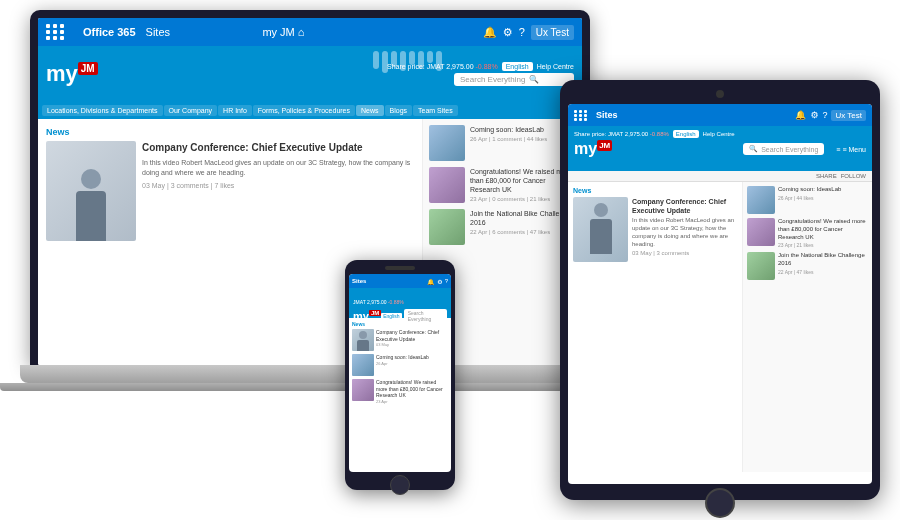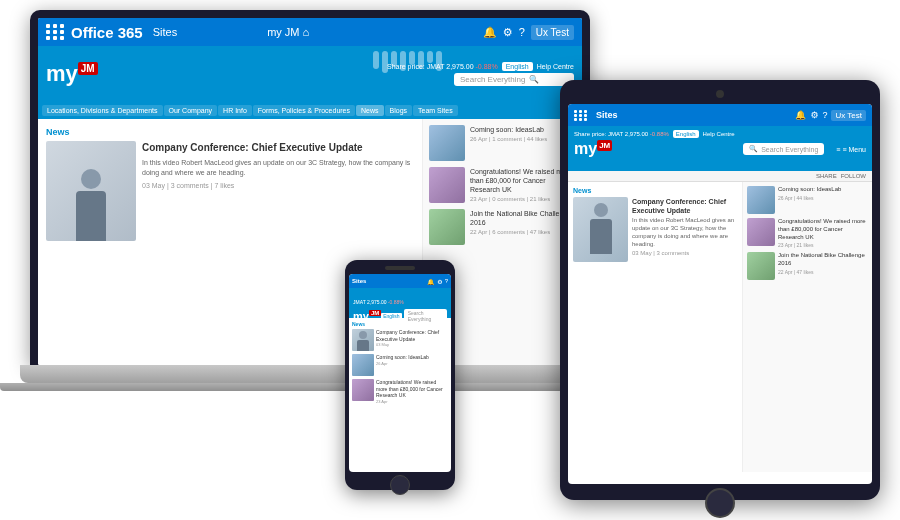--- a/index.html
+++ b/index.html
@@ -66,21 +66,21 @@
       align-items: center;
       padding: 0 8px;
       gap: 6px;
     }
     .o365-grid {
       display: grid;
       grid-template-columns: repeat(3,5px);
       gap: 2px;
     }
     .o365-dot { width:4px; height:4px; background:#fff; border-radius:1px; }
-    .o365-title { color:#fff; font-size:15px; font-weight:bold; }
+    .o365-title { color:#fff; font-size:11px; font-weight:bold;margin-left:12px; }
     .o365-sites { color:#fff; font-size:11px; margin-left:4px; }
     .o365-myjm { color:#fff; font-size:11px; margin:16px auto; }
     .o365-icons { display:flex; gap:6px; align-items:center; margin-left:auto; }
     .o365-icon { color:#fff; font-size:11px; }
     .o365-user { color:#fff; font-size:10px; background:rgba(255,255,255,0.2); padding:2px 5px; border-radius:2px; }
 
     
     .myjm-header {
       background: #0090d0;
       height: 55px;

